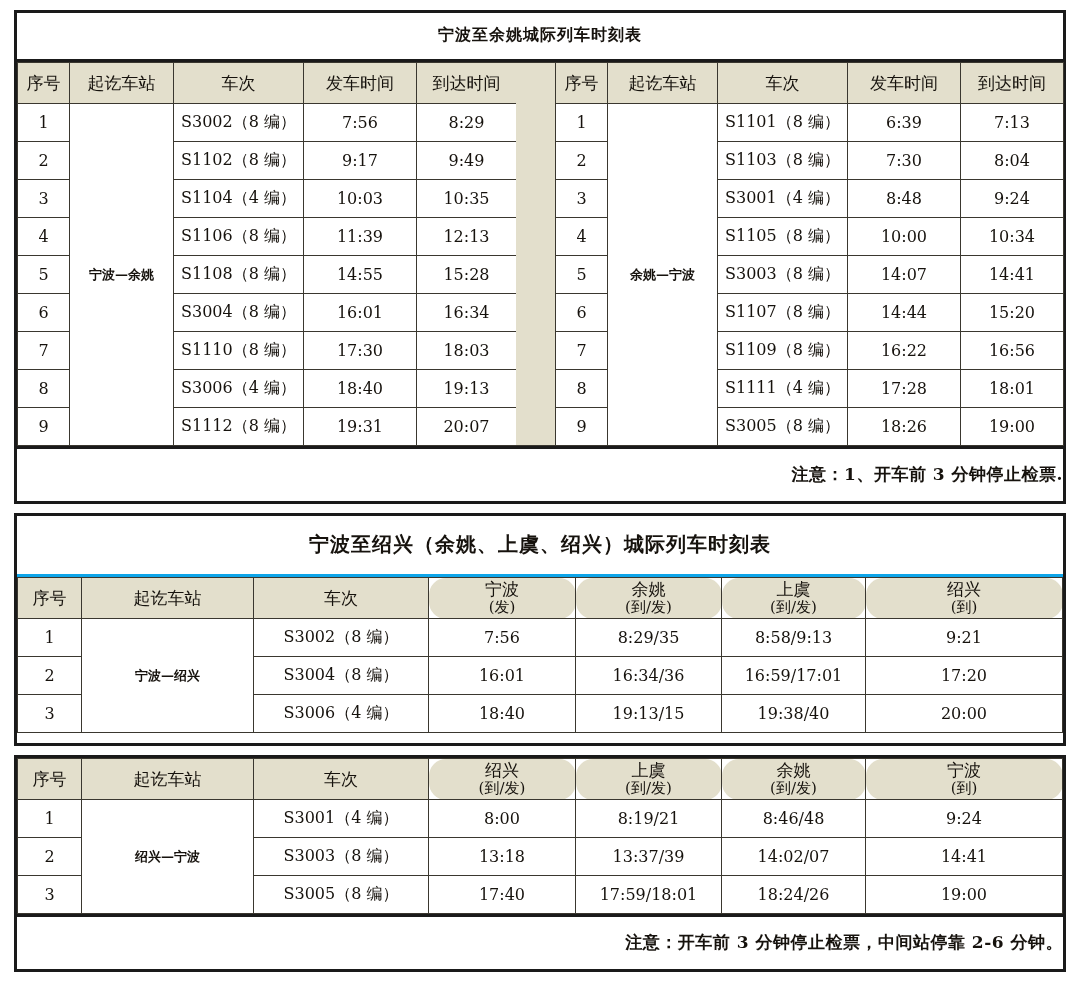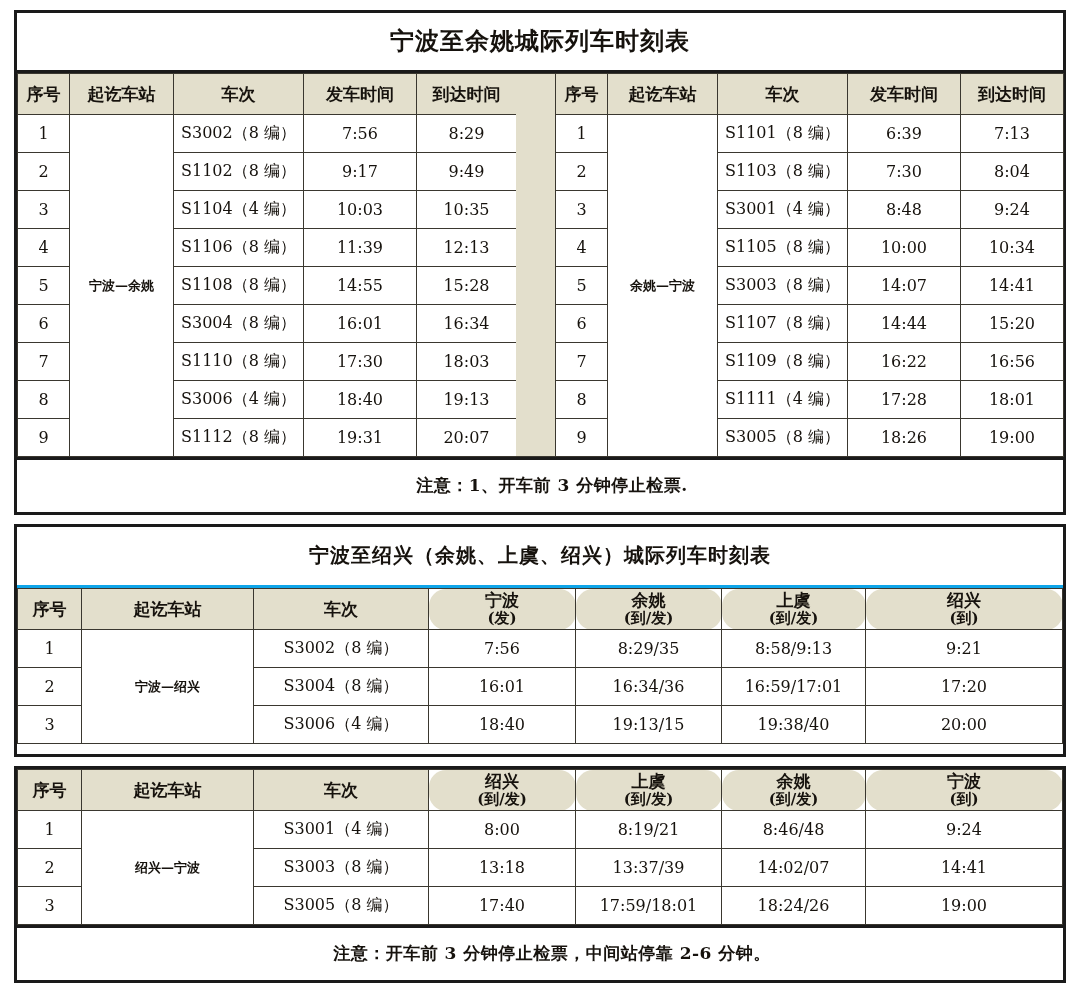--- a/index.html
+++ b/index.html
@@ -33,21 +33,21 @@
   .block + .block { margin-top: 9px; }
 
   
   .title-row {
     text-align: center;
     font-weight: bold;
     letter-spacing: 1px;
     color: #16120d;
   }
   .title-1 {
-    font-size: 24px;
+    font-size: 16px;
     padding: 12px 0 13px 0;
     border-bottom: 3px solid #1a1a1a;
   }
   .title-2 {
     font-size: 20px;
     padding: 15px 0 16px 0;
     border-bottom: 3px solid #0ea5e9;
   }
 
   
@@ -60,21 +60,21 @@
     border: 1px solid #3a372f;
     text-align: center;
     vertical-align: middle;
     font-size: 16px;
     color: #16120d;
     padding: 0;
     white-space: nowrap;
   }
   th {
     background: #e3dfcc;
-    font-weight: bold;
+    font-weight: normal;
     font-size: 17px;
     height: 40px;
   }
   td { height: 37px; background: #ffffff; }
 
   .station-cell {
     font-weight: bold;
     font-size: 13px;
     background: #ffffff;
   }
@@ -92,21 +92,21 @@
     border-top: 1px solid #3a372f;
     border-bottom: 1px solid #3a372f;
   }
 
   .note {
     border-top: 3px solid #1a1a1a;
     font-size: 17px;
     font-weight: bold;
     padding: 14px 0 15px 24px;
     color: #16120d;
-    text-align: center;
+    text-align: right;
     letter-spacing: 0.5px;
   }
 
   .two-line { line-height: 1.15; white-space: normal; border-radius: 17px; }
   .two-line .l1 { display: block; }
   .two-line .l2 { display: block; font-size: 15px; }
 
   .pad-bottom { height: 10px; background: #ffffff; }
 </style>
 </head>

